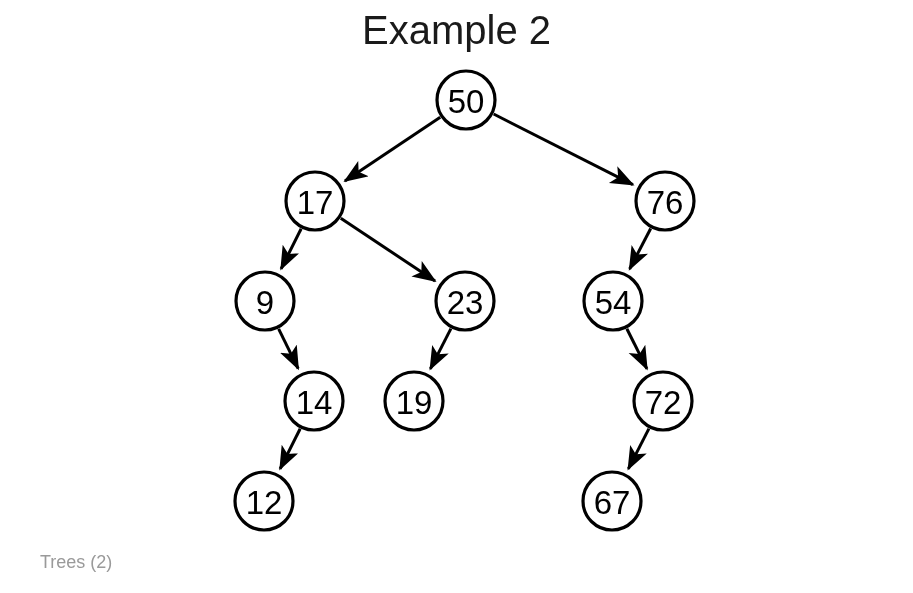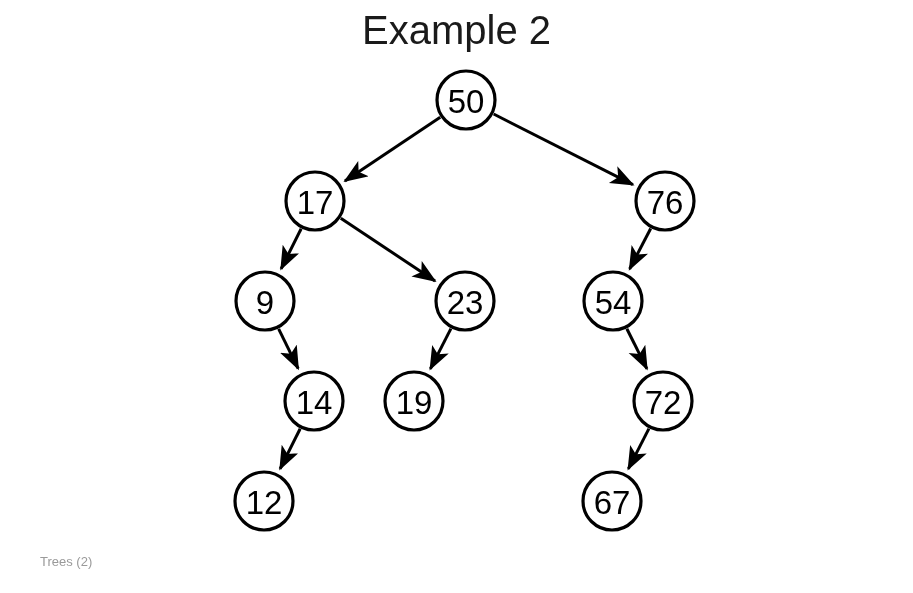--- a/index.html
+++ b/index.html
@@ -57,21 +57,21 @@
   .edge-line {
     stroke: #000000;
     stroke-width: 3;
     fill: none;
   }
   #slide-footer {
     position: absolute;
     left: 40px;
     top: 553px;
     font-family: "Liberation Sans", sans-serif;
-    font-size: 13px;
+    font-size: 18px;
     color: #9a9a9a;
     line-height: 18px;
   }
 </style>
 </head>
 <body>
 
 <div id="slide">
 
   <div id="slide-title">Example 2</div>

